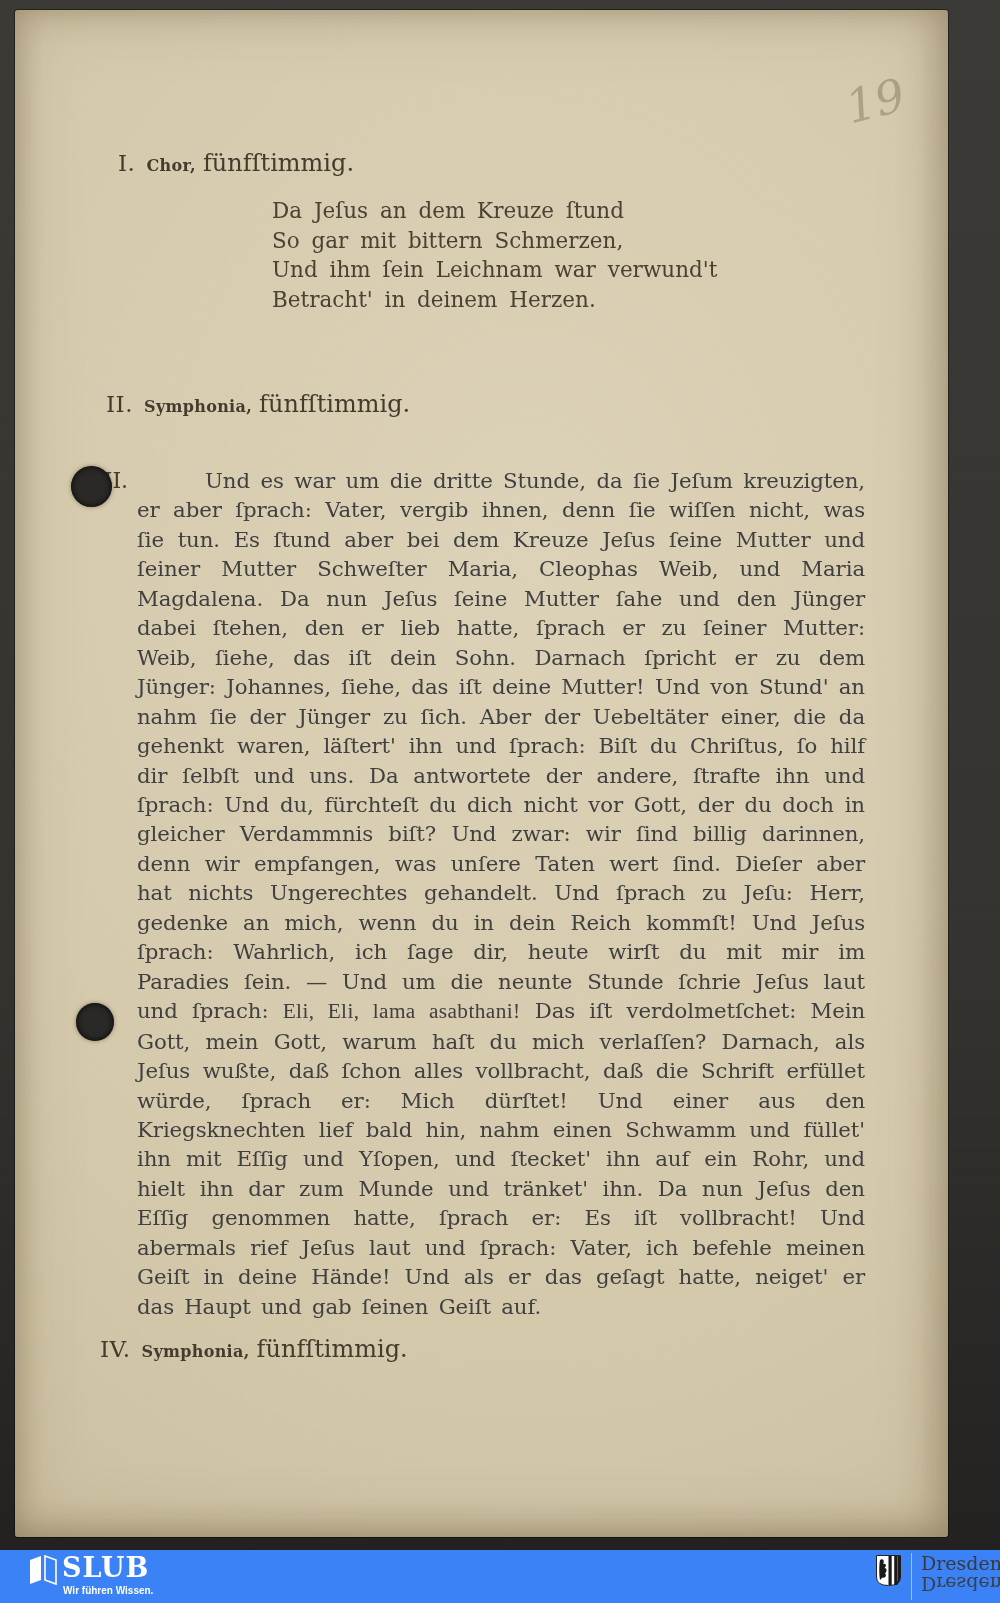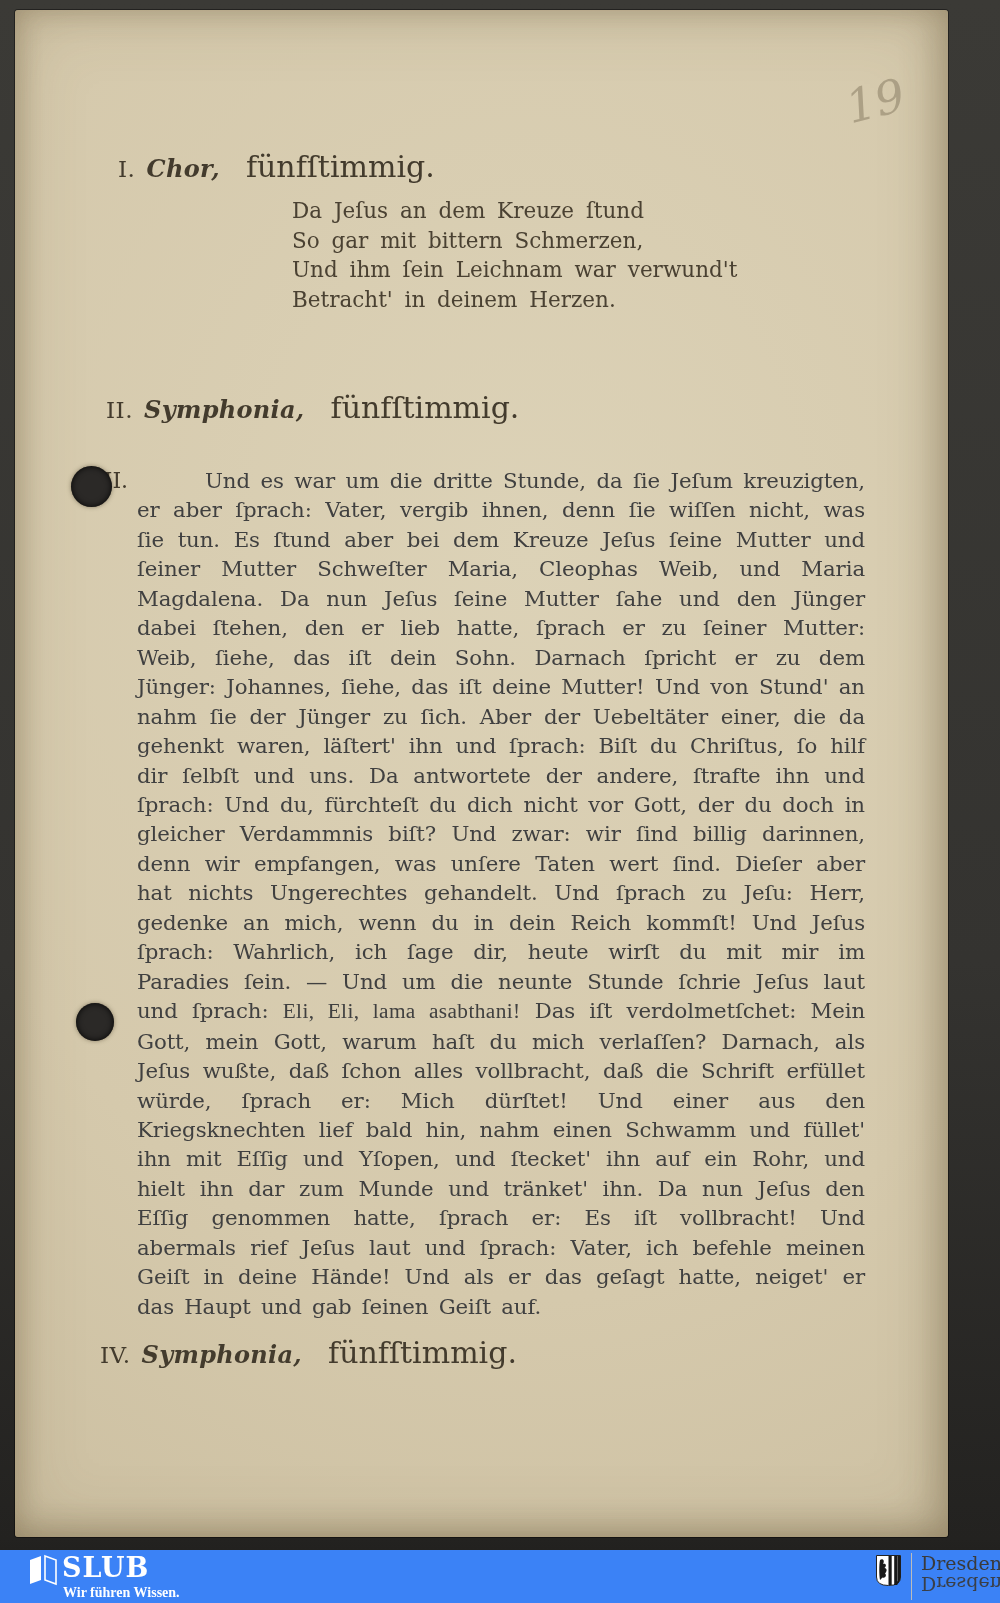--- a/index.html
+++ b/index.html
@@ -27,51 +27,51 @@
 
   .pencil-number{
     position:absolute;left:846px;top:74px;
     font-family:"DejaVu Serif",serif;font-style:italic;
     font-size:46px;color:#a2967c;opacity:.8;
     transform:rotate(-14deg);
   }
 
   .heading{position:absolute;white-space:nowrap;color:#433b2d;}
   .heading .num{font-size:23px;letter-spacing:.5px;}
-  .heading .title{font-weight:bold;font-size:24px;letter-spacing:.3px;margin-left:6px;font-style:italic;}
-  .heading .voicing{font-size:30px;margin-left:21px;}
+  .heading .title{font-weight:bold;font-size:16px;letter-spacing:.3px;margin-left:6px;}
+  .heading .voicing{font-size:24px;margin-left:2px;}
   #heading-1{left:118px;top:149px;}
   #heading-2{left:106px;top:390px;}
   #heading-4{left:100px;top:1335px;}
 
   .poem{position:absolute;left:272px;top:196px;font-size:21.5px;line-height:29.5px;
         word-spacing:5px;color:#4a4132;}
-  .poem div{white-space:nowrap;margin-left:20px;}
+  .poem div{white-space:nowrap;}
 
   .para-num{position:absolute;left:95px;top:468px;font-size:22px;color:#433b2d;}
   .gospel{
     position:absolute;left:137px;top:466px;width:728px;
     font-size:21.3px;line-height:29.45px;text-align:justify;
     word-spacing:3.5px;letter-spacing:-.1px;color:#404040;
     text-indent:68px;
   }
   .gospel .latin{font-family:"Liberation Serif",serif;letter-spacing:.4px;}
 
   .punch-hole{position:absolute;border-radius:50%;background:#2b2927;
               box-shadow:inset 0 0 6px rgba(0,0,0,.9), 0 0 4px rgba(60,50,30,.5);}
   #hole-1{left:71px;top:466px;width:41px;height:41px;}
   #hole-2{left:76px;top:1003px;width:38px;height:38px;}
 
   
   .footer{position:absolute;left:0;top:1550px;width:1000px;height:53px;background:#3b82f6;}
   .slub-book{position:absolute;left:27px;top:4px;}
   .slub-word{position:absolute;left:62px;top:2px;font-family:"DejaVu Serif",serif;
              font-weight:bold;font-size:27px;color:#ffffff;letter-spacing:1px;}
-  .slub-tagline{position:absolute;left:63px;top:35px;font-family:Liberation Serif, serif;
-                font-weight:bold;font-size:14px;color:#ffffff;}
+  .slub-tagline{position:absolute;left:63px;top:35px;font-family:Liberation Sans, sans-serif;
+                font-weight:bold;font-size:10px;color:#ffffff;}
   .dresden-crest{position:absolute;left:876px;top:5px;}
   .dresden-divider{position:absolute;left:911px;top:3px;width:1px;height:47px;background:#bcbcbc;}
   .dresden-text{position:absolute;left:921px;top:3px;line-height:21px;
                 font-family:"DejaVu Serif",serif;font-size:19px;color:#3a3a3a;}
   .dresden-text .mirror{display:block;transform:scaleY(-1);margin-top:-1px;opacity:.92;}
 </style>
 </head>
 <body>
 
 <div class="stage">

